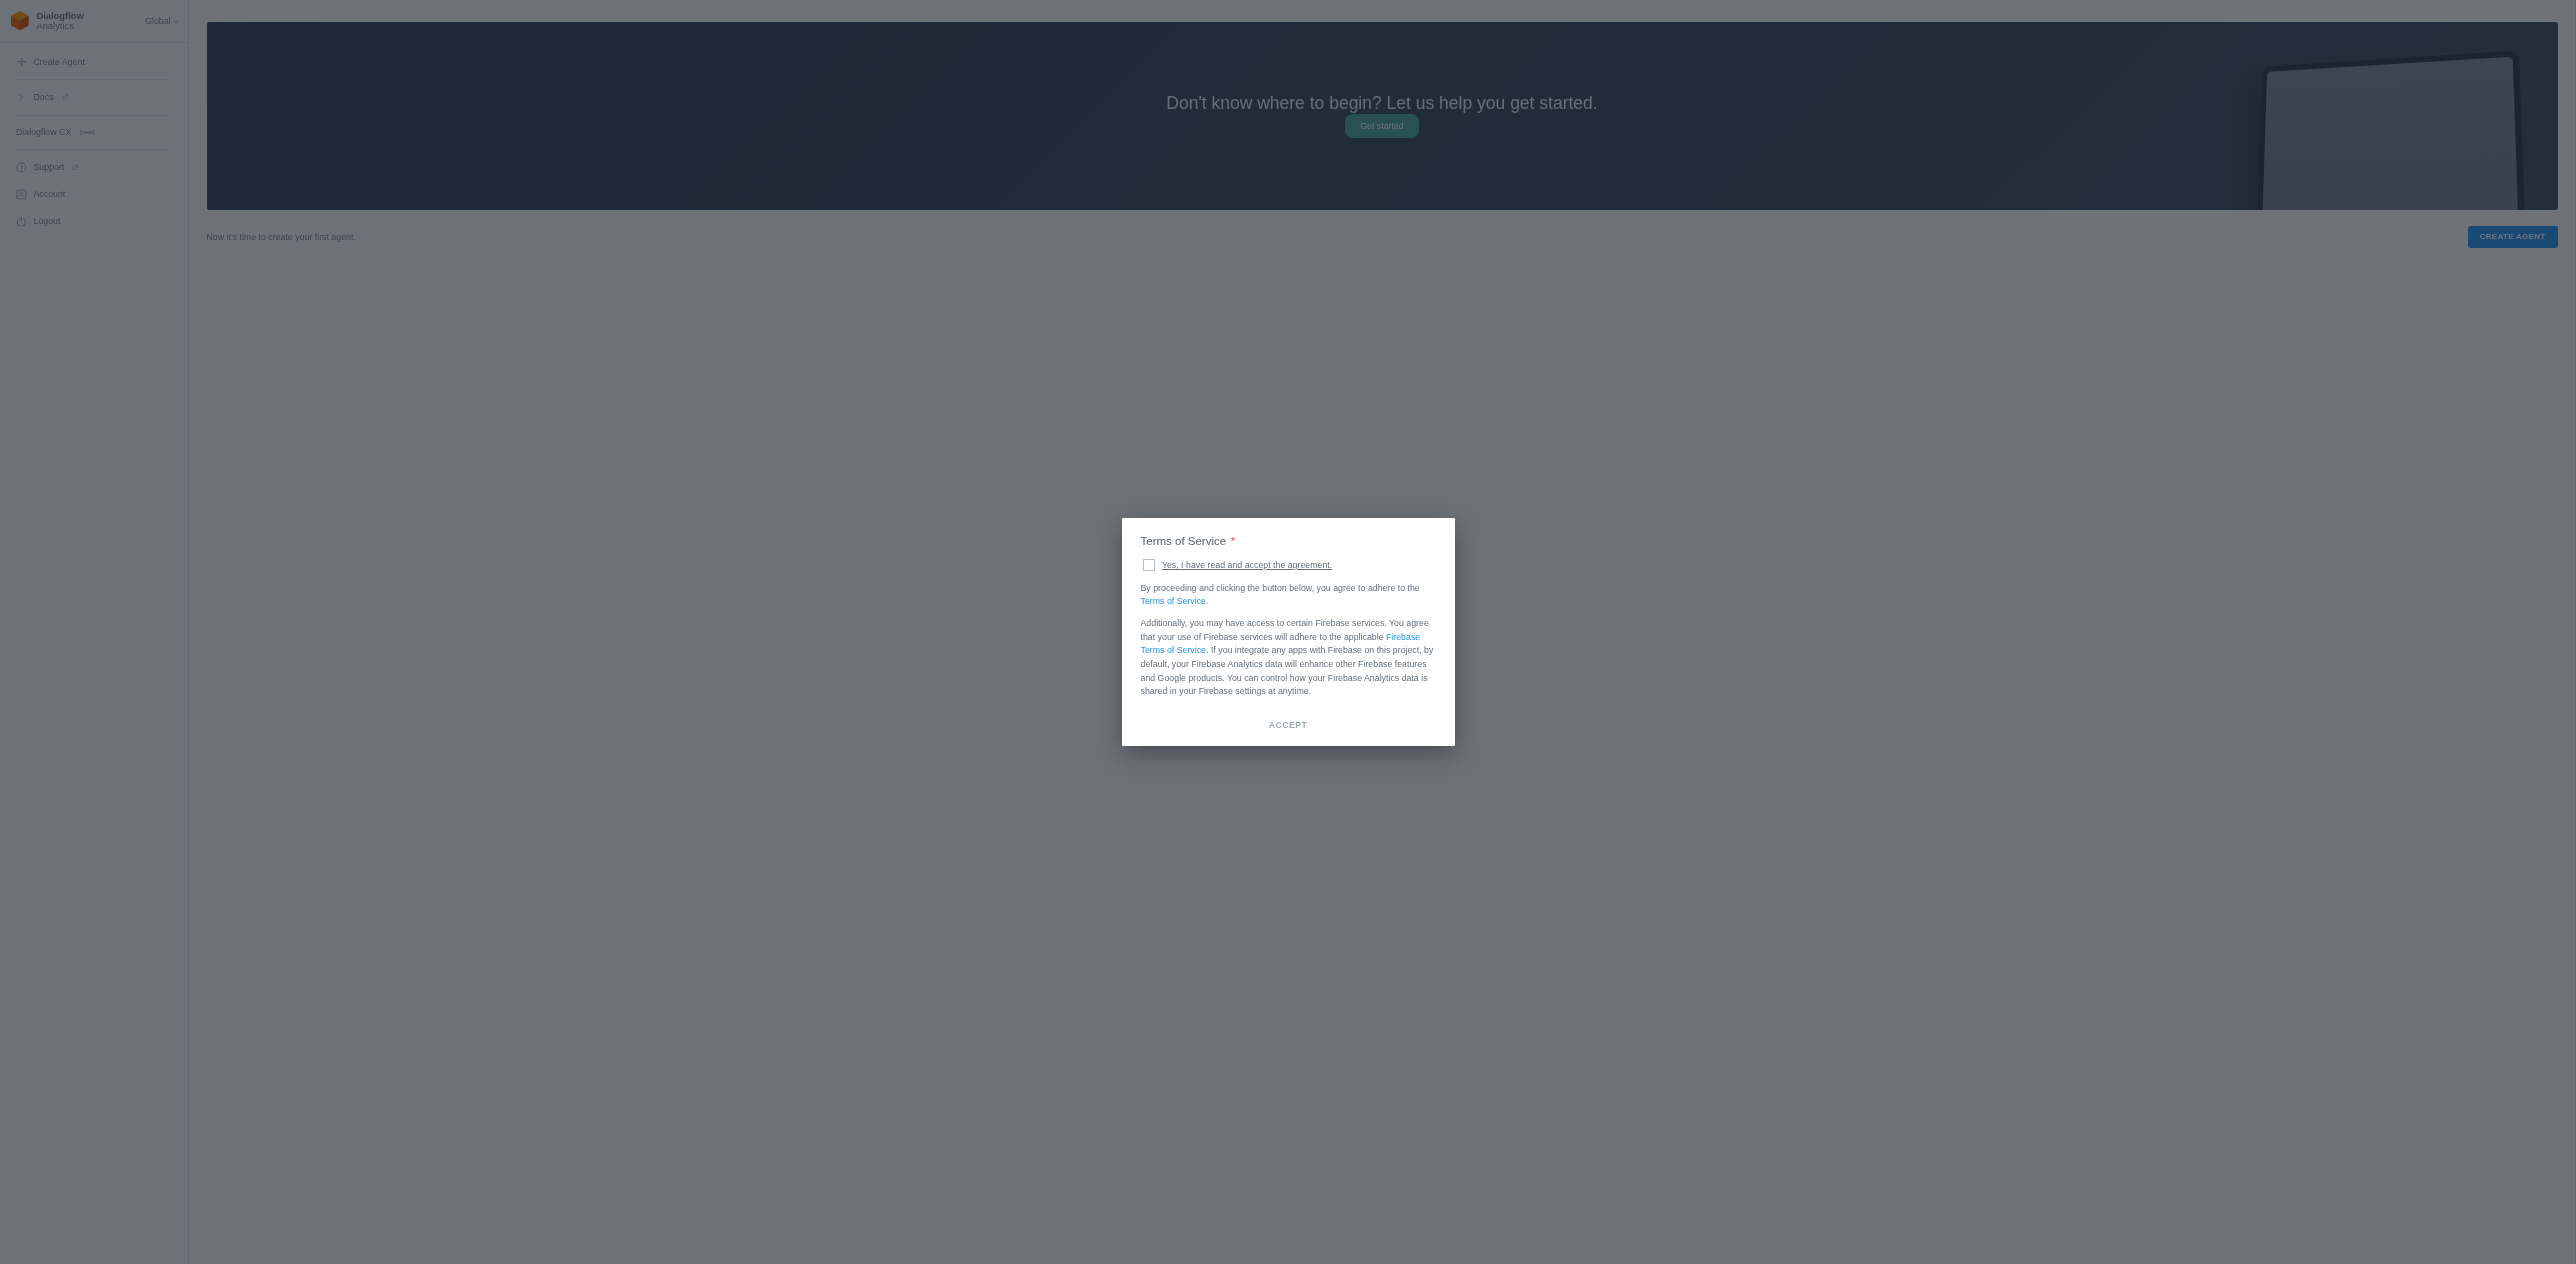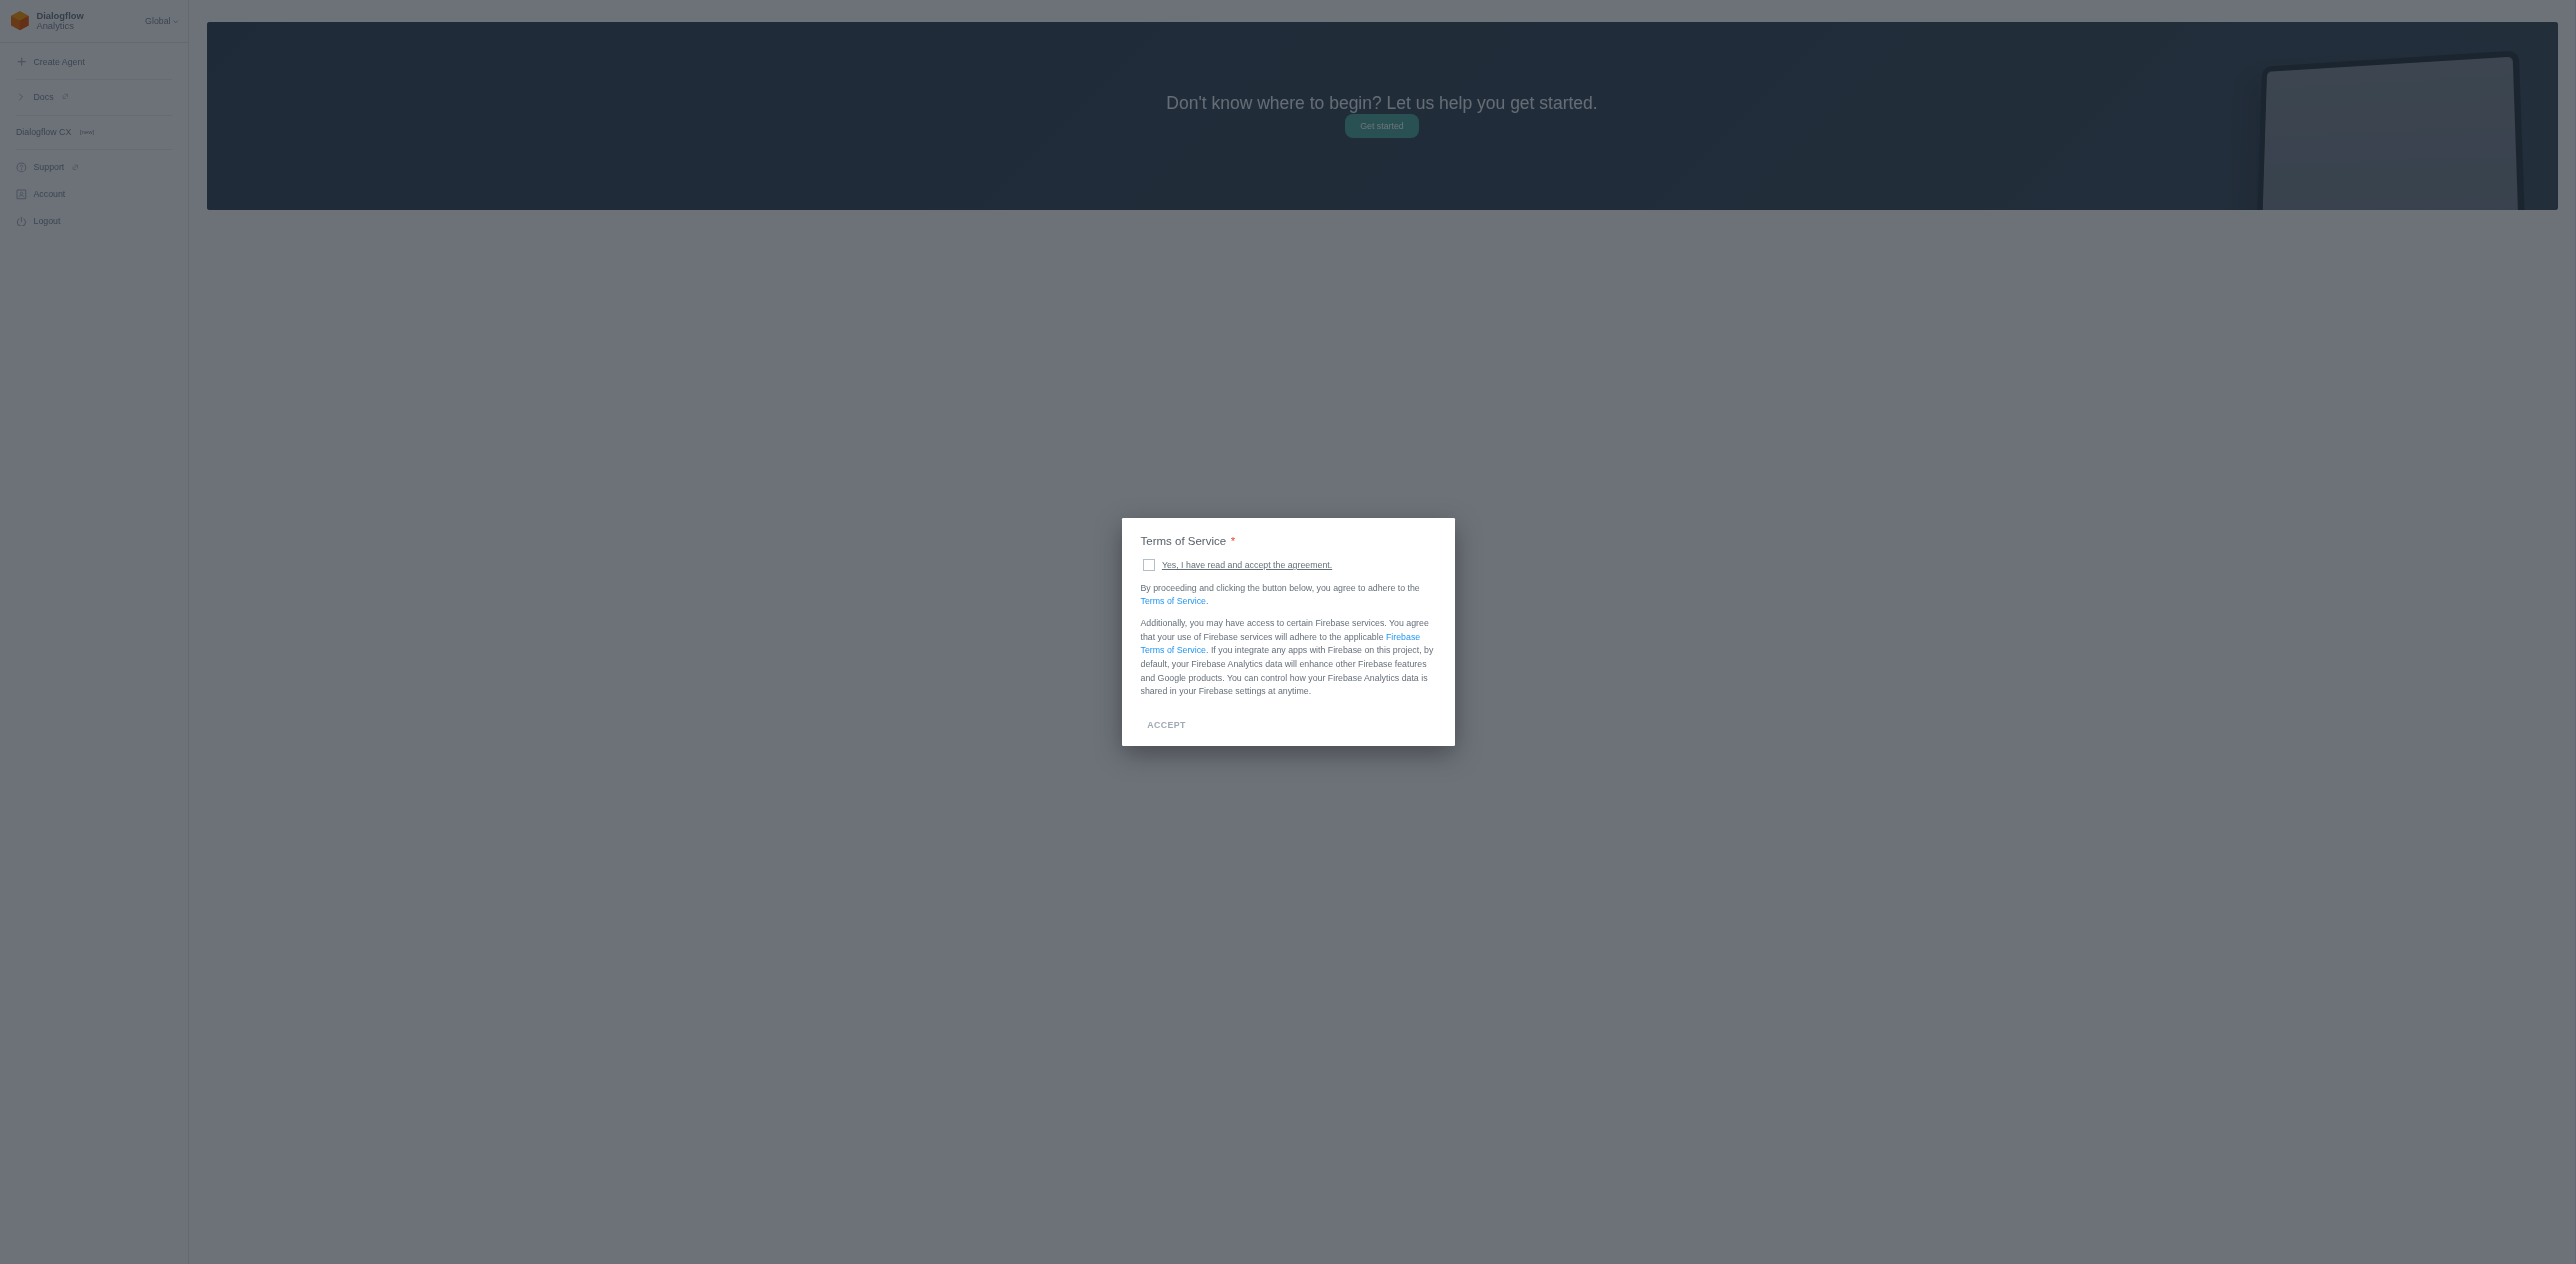--- a/index.html
+++ b/index.html
@@ -61,21 +61,21 @@
   
   .overlay { position: fixed; inset: 0; background: rgba(20,28,38,0.62); display: flex; align-items: center; justify-content: center; z-index: 1000; }
   .dialog { background: #fff; width: 333px; border-radius: 1.3px; box-shadow: 0 8px 27px rgba(0,0,0,0.35); padding: 17.5px 19px 10.8px; }
   .dialog-title { font-size: 11.5px; color: #565f68; margin-bottom: 12px; font-weight: 400; }
   .dialog-title .req { color: #e84b3c; margin-left: 1.3px; }
   .checkbox-row { display: flex; align-items: center; gap: 6.7px; margin-bottom: 10.8px; padding-left: 2.7px; }
   .checkbox { width: 12px; height: 12px; border: 1.3px solid #b5becb; cursor: pointer; flex-shrink: 0; }
   .checkbox-label { font-size: 8.8px; color: #656f79; text-decoration: underline; }
   .dialog-text { font-size: 8.8px; color: #656f79; line-height: 1.55; margin-bottom: 8px; }
   .dialog-text a { color: #2196f3; text-decoration: none; cursor: pointer; }
-  .dialog-actions { display: flex; justify-content: flex-start; margin-top: 16px; }
+  .dialog-actions { display: flex; justify-content: center; margin-top: 16px; }
   .accept-btn { background: none; border: none; color: #a0aab4; font-size: 8.8px; font-weight: 600; letter-spacing: 0.4px; padding: 5.4px 6.7px; cursor: pointer; }
 </style>
 </head>
 <body>
 
 <div class="app">
 
   <aside class="sidebar">
     <div class="sidebar-header">
       <span class="logo">
@@ -166,20 +166,24 @@
   </aside>
 
   <main class="main">
 
     <div class="main-body">
       <div class="hero">
         <div class="hero-title">Don't know where to begin? Let us help you get started.</div>
         <button class="hero-btn">Get started</button>
       </div>
 
+      <div class="cta-row">
+        <span class="cta-text">Now it's time to create your first agent.</span>
+        <button class="cta-btn">CREATE AGENT</button>
+      </div>
     </div>
   </main>
 
 
 </div>
 
 <div class="overlay">
   <div class="dialog">
     <h2 class="dialog-title">
       <span>Terms of Service</span>

